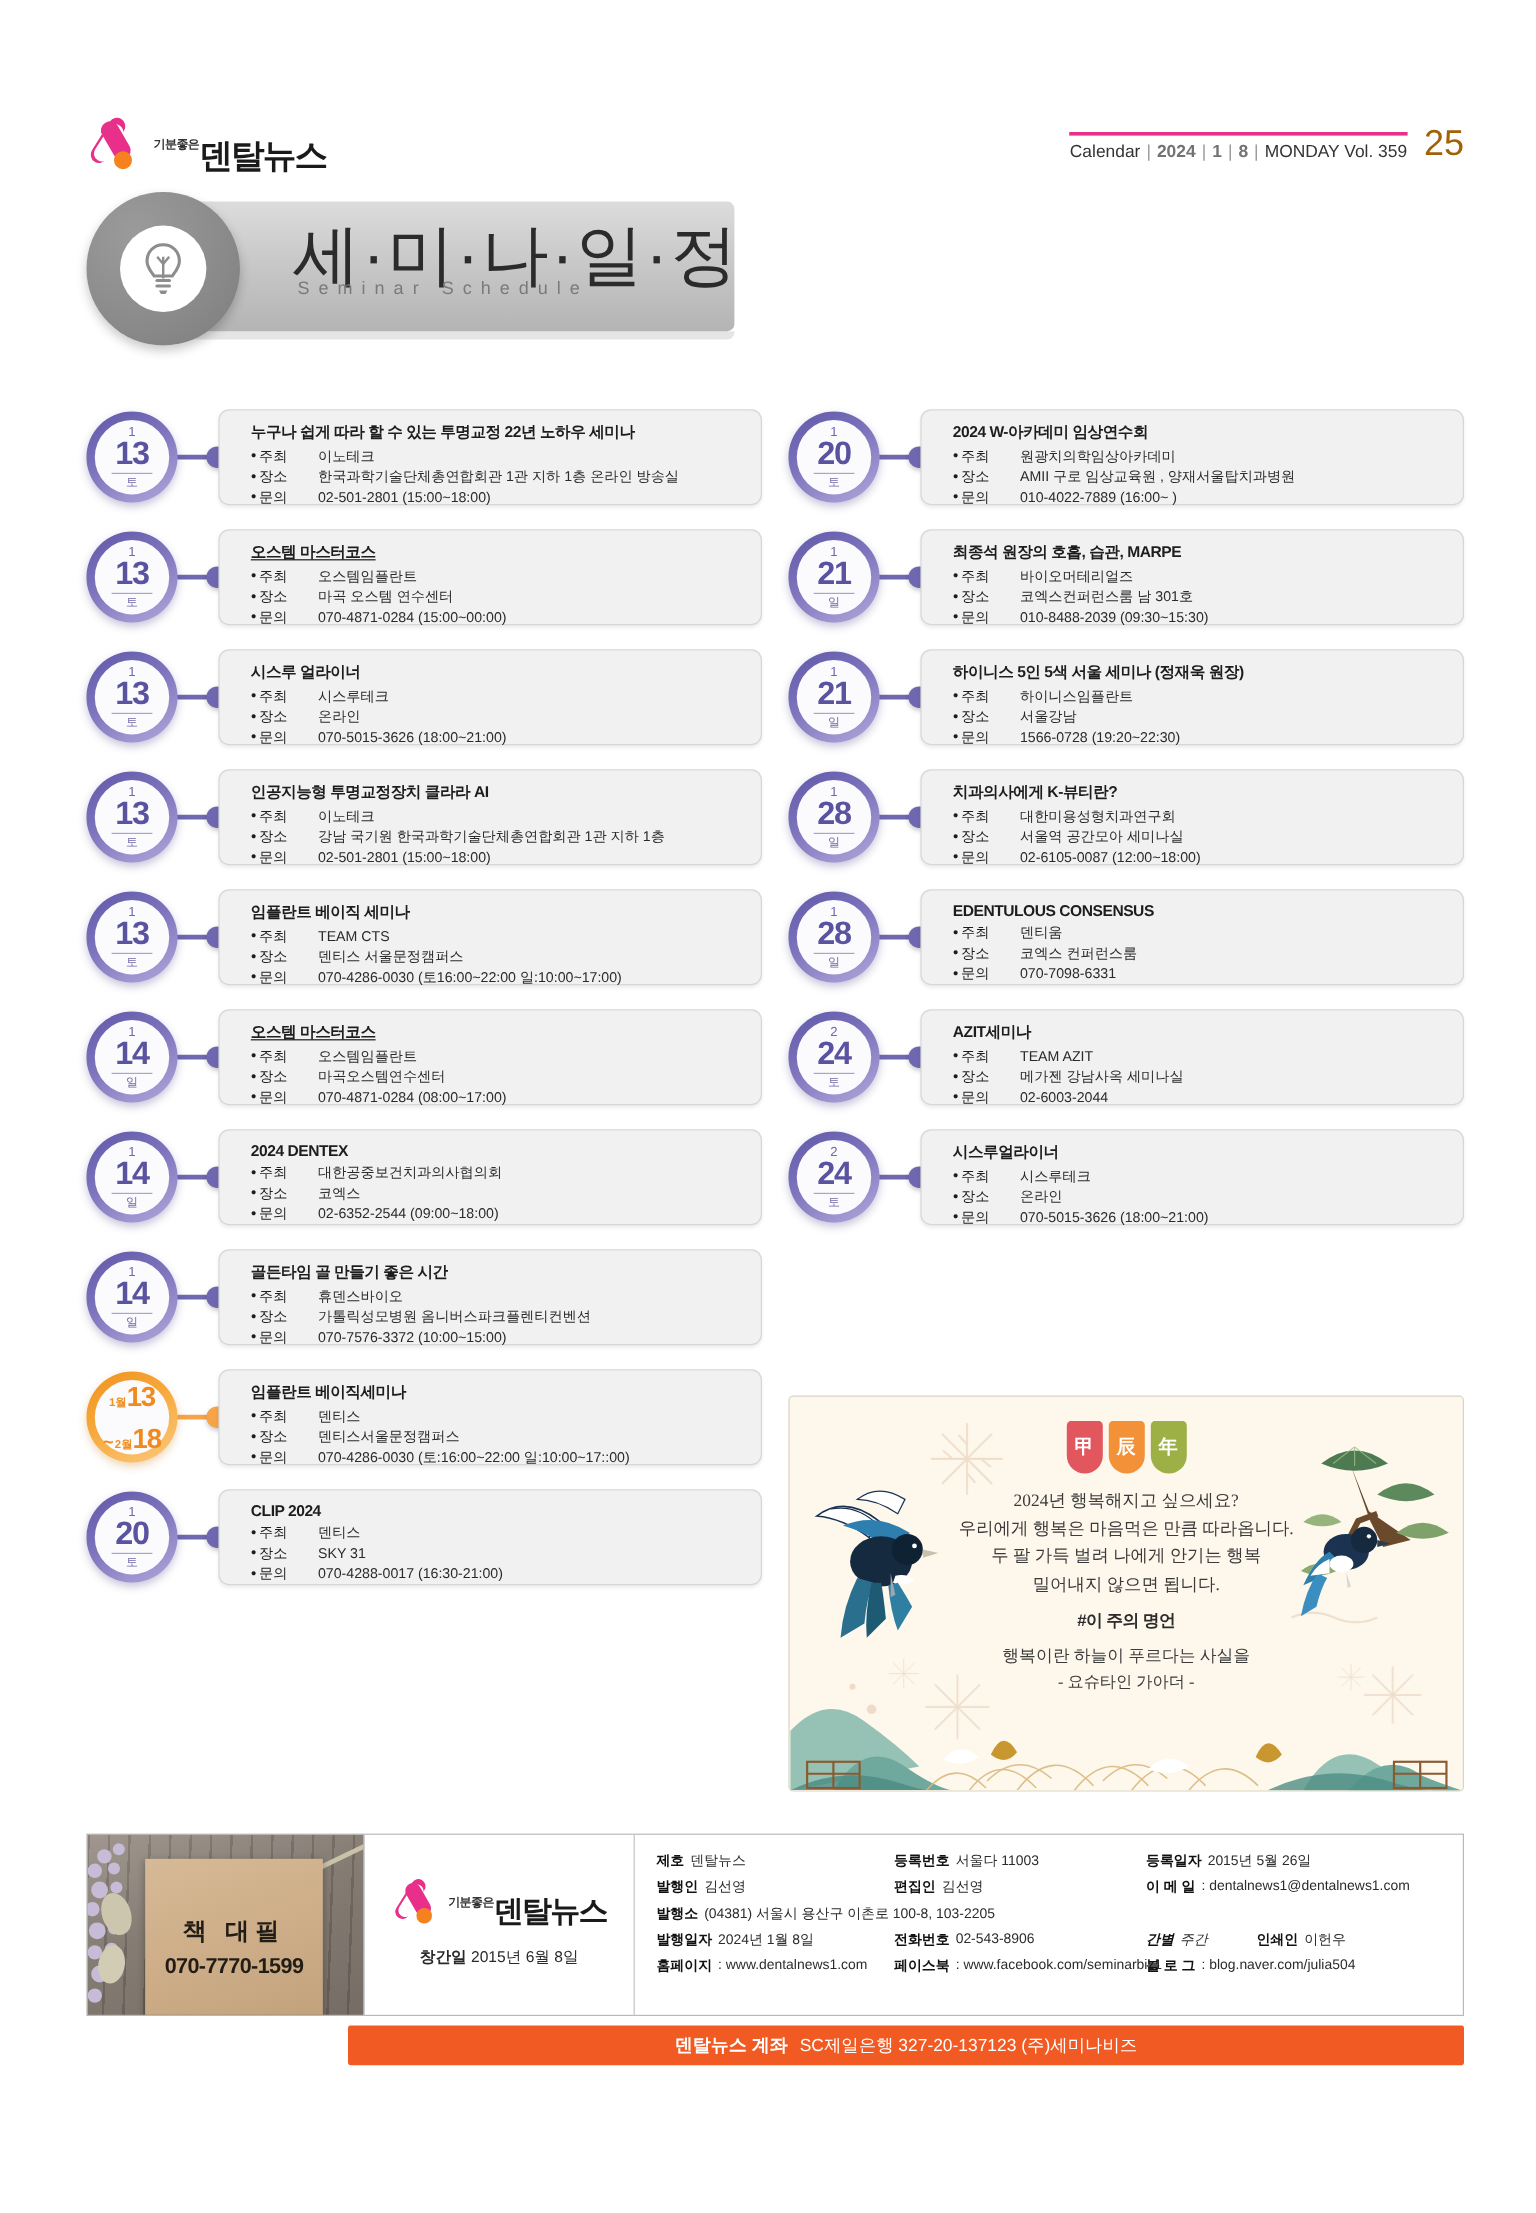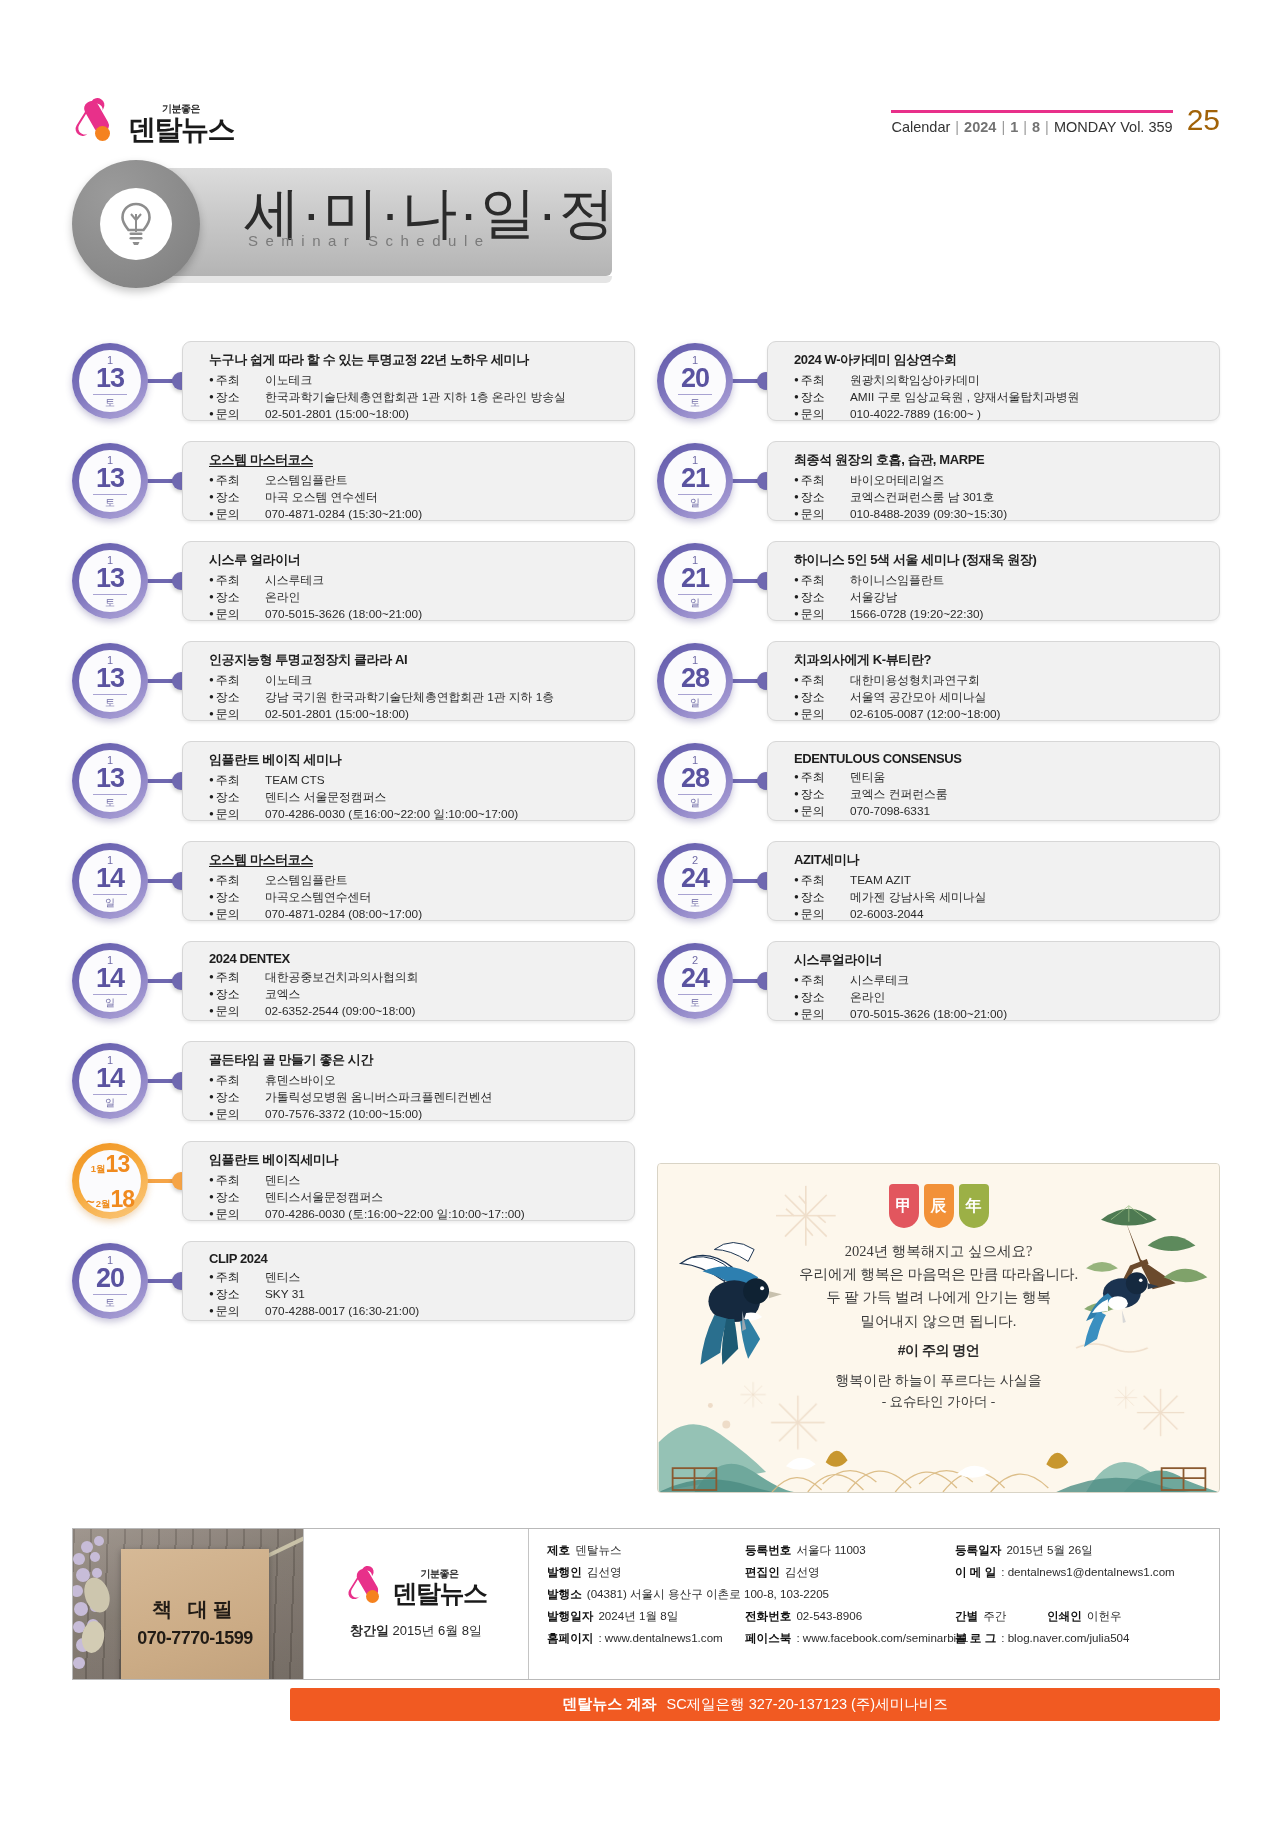--- a/index.html
+++ b/index.html
@@ -30,21 +30,21 @@
   }
   .logo-mark .bar-d {
     position: absolute; left: 17px; top: 4px; width: 15px; height: 34px;
     background: #e8308a; border-radius: 7px;
     transform: rotate(-30deg);
   }
   .logo-mark .dot {
     position: absolute; left: 23px; top: 30px; width: 15px; height: 15px;
     background: #f5821f; border-radius: 50%;
   }
-  .logo-text { display: flex; flex-direction: column; line-height: 1; text-align: center; }
+  .logo-text { display: flex; flex-direction: row; line-height: 1; text-align: center; }
   .logo-tag { font-size: 10px; font-weight: 700; color: #333; letter-spacing: -0.5px; margin-bottom: 2px; }
   .logo-name { font-size: 28px; font-weight: 700; color: #1a1a1a; letter-spacing: -1.5px; }
 
   .calendar-line {
     position: absolute; right: 60px; top: 106px;
     display: flex; align-items: flex-end; gap: 14px;
   }
   .calendar-meta-wrap { display: flex; flex-direction: column; }
   .calendar-rule { height: 2.5px; background: #e8308a; width: 100%; margin-bottom: 6px; }
   .calendar-meta {
@@ -321,21 +321,21 @@
             <div class="ev-row">
               <span class="ev-label"><span class="bullet">●</span><span>주최</span></span>
               <span class="ev-val">오스템임플란트</span>
             </div>
             <div class="ev-row">
               <span class="ev-label"><span class="bullet">●</span><span>장소</span></span>
               <span class="ev-val">마곡 오스템 연수센터</span>
             </div>
             <div class="ev-row">
               <span class="ev-label"><span class="bullet">●</span><span>문의</span></span>
-              <span class="ev-val">070-4871-0284 (15:30~21:00)</span>
+              <span class="ev-val">070-4871-0284 (15:00~00:00)</span>
             </div>
           </div>
         </div>
         <div class="event">
           <div class="date-badge">
             <div class="date-ring"></div>
             <div class="date-face">
               <div class="d-month">1</div>
               <div class="d-day">13</div>
               <div class="d-dow">토</div>
@@ -1009,21 +1009,21 @@
           </div>
           <div class="info-row">
             <span class="info-item c1">
               <b>발행일자</b>
               <span>2024년 1월 8일</span>
             </span>
             <span class="info-item c2">
               <b>전화번호</b>
               <span>02-543-8906</span>
             </span>
-            <span class="info-item c3" style="width: 92px; flex: 0 0 auto;">
+            <span class="info-item c3" style="width: 92px; flex: 0 0 auto; font-style: italic;">
               <b>간별</b>
               <span>주간</span>
             </span>
             <span class="info-item c3">
               <b>인쇄인</b>
               <span>이헌우</span>
             </span>
           </div>
           <div class="info-row">
             <span class="info-item c1">

